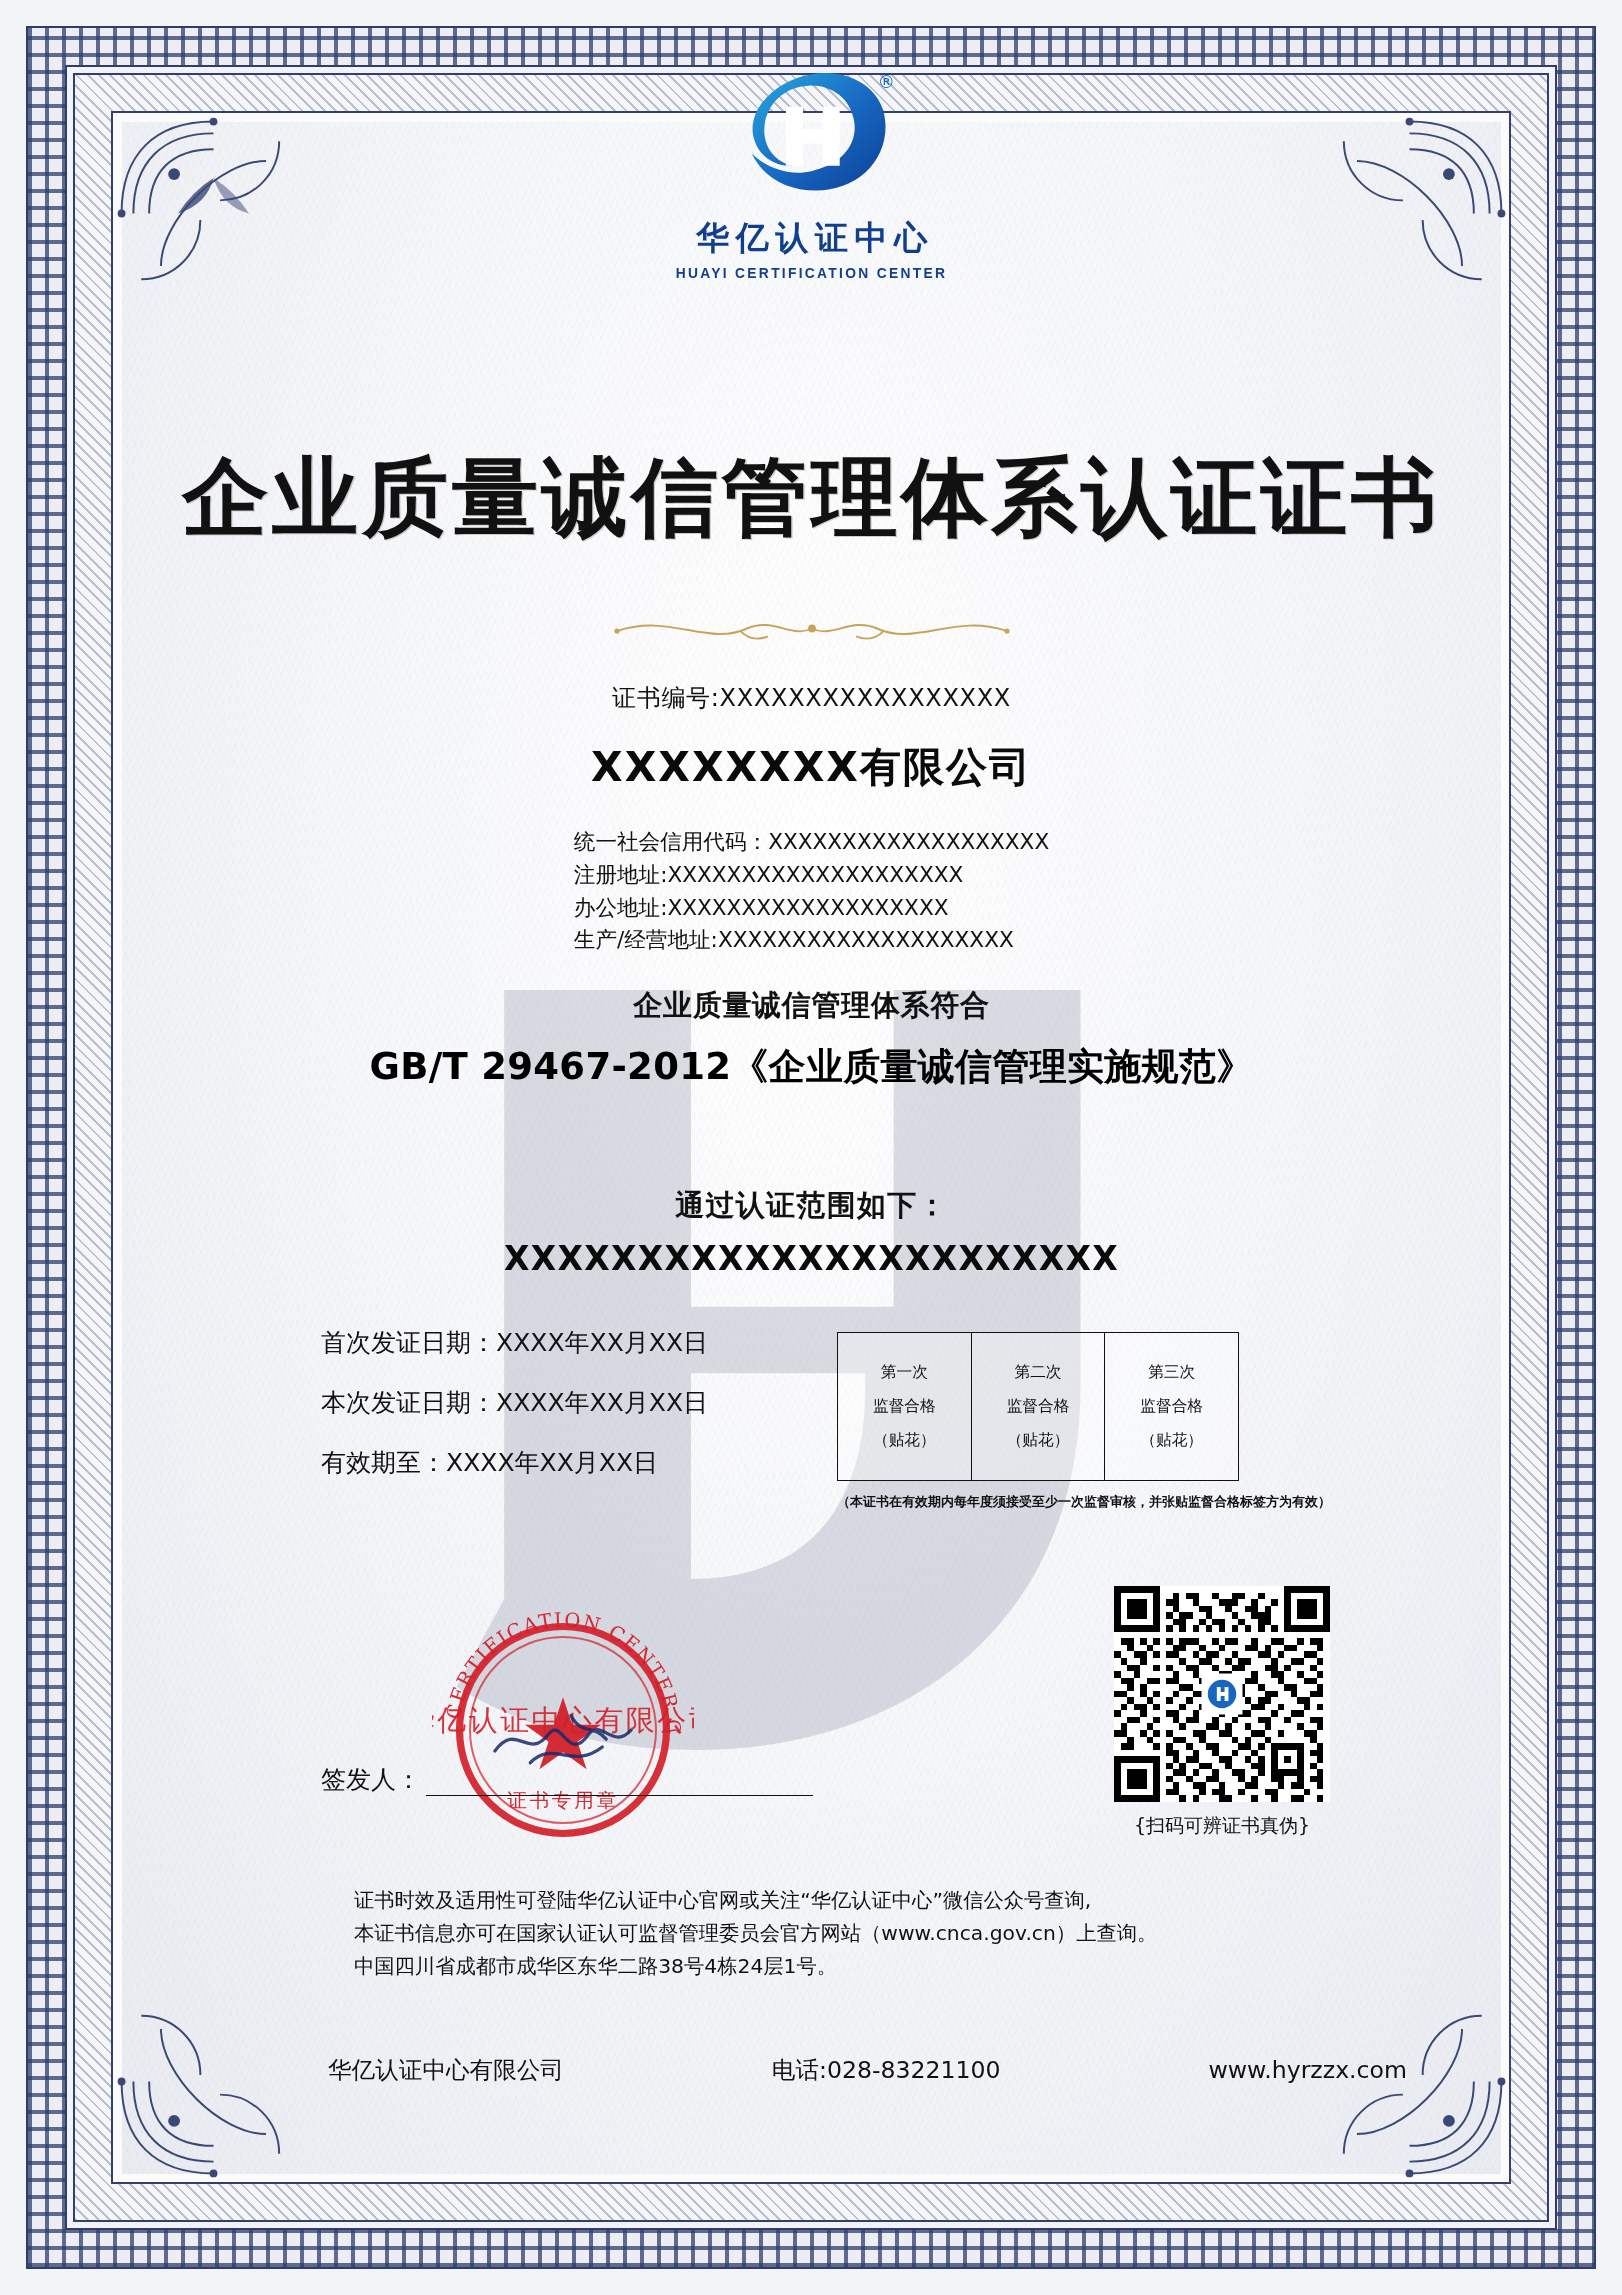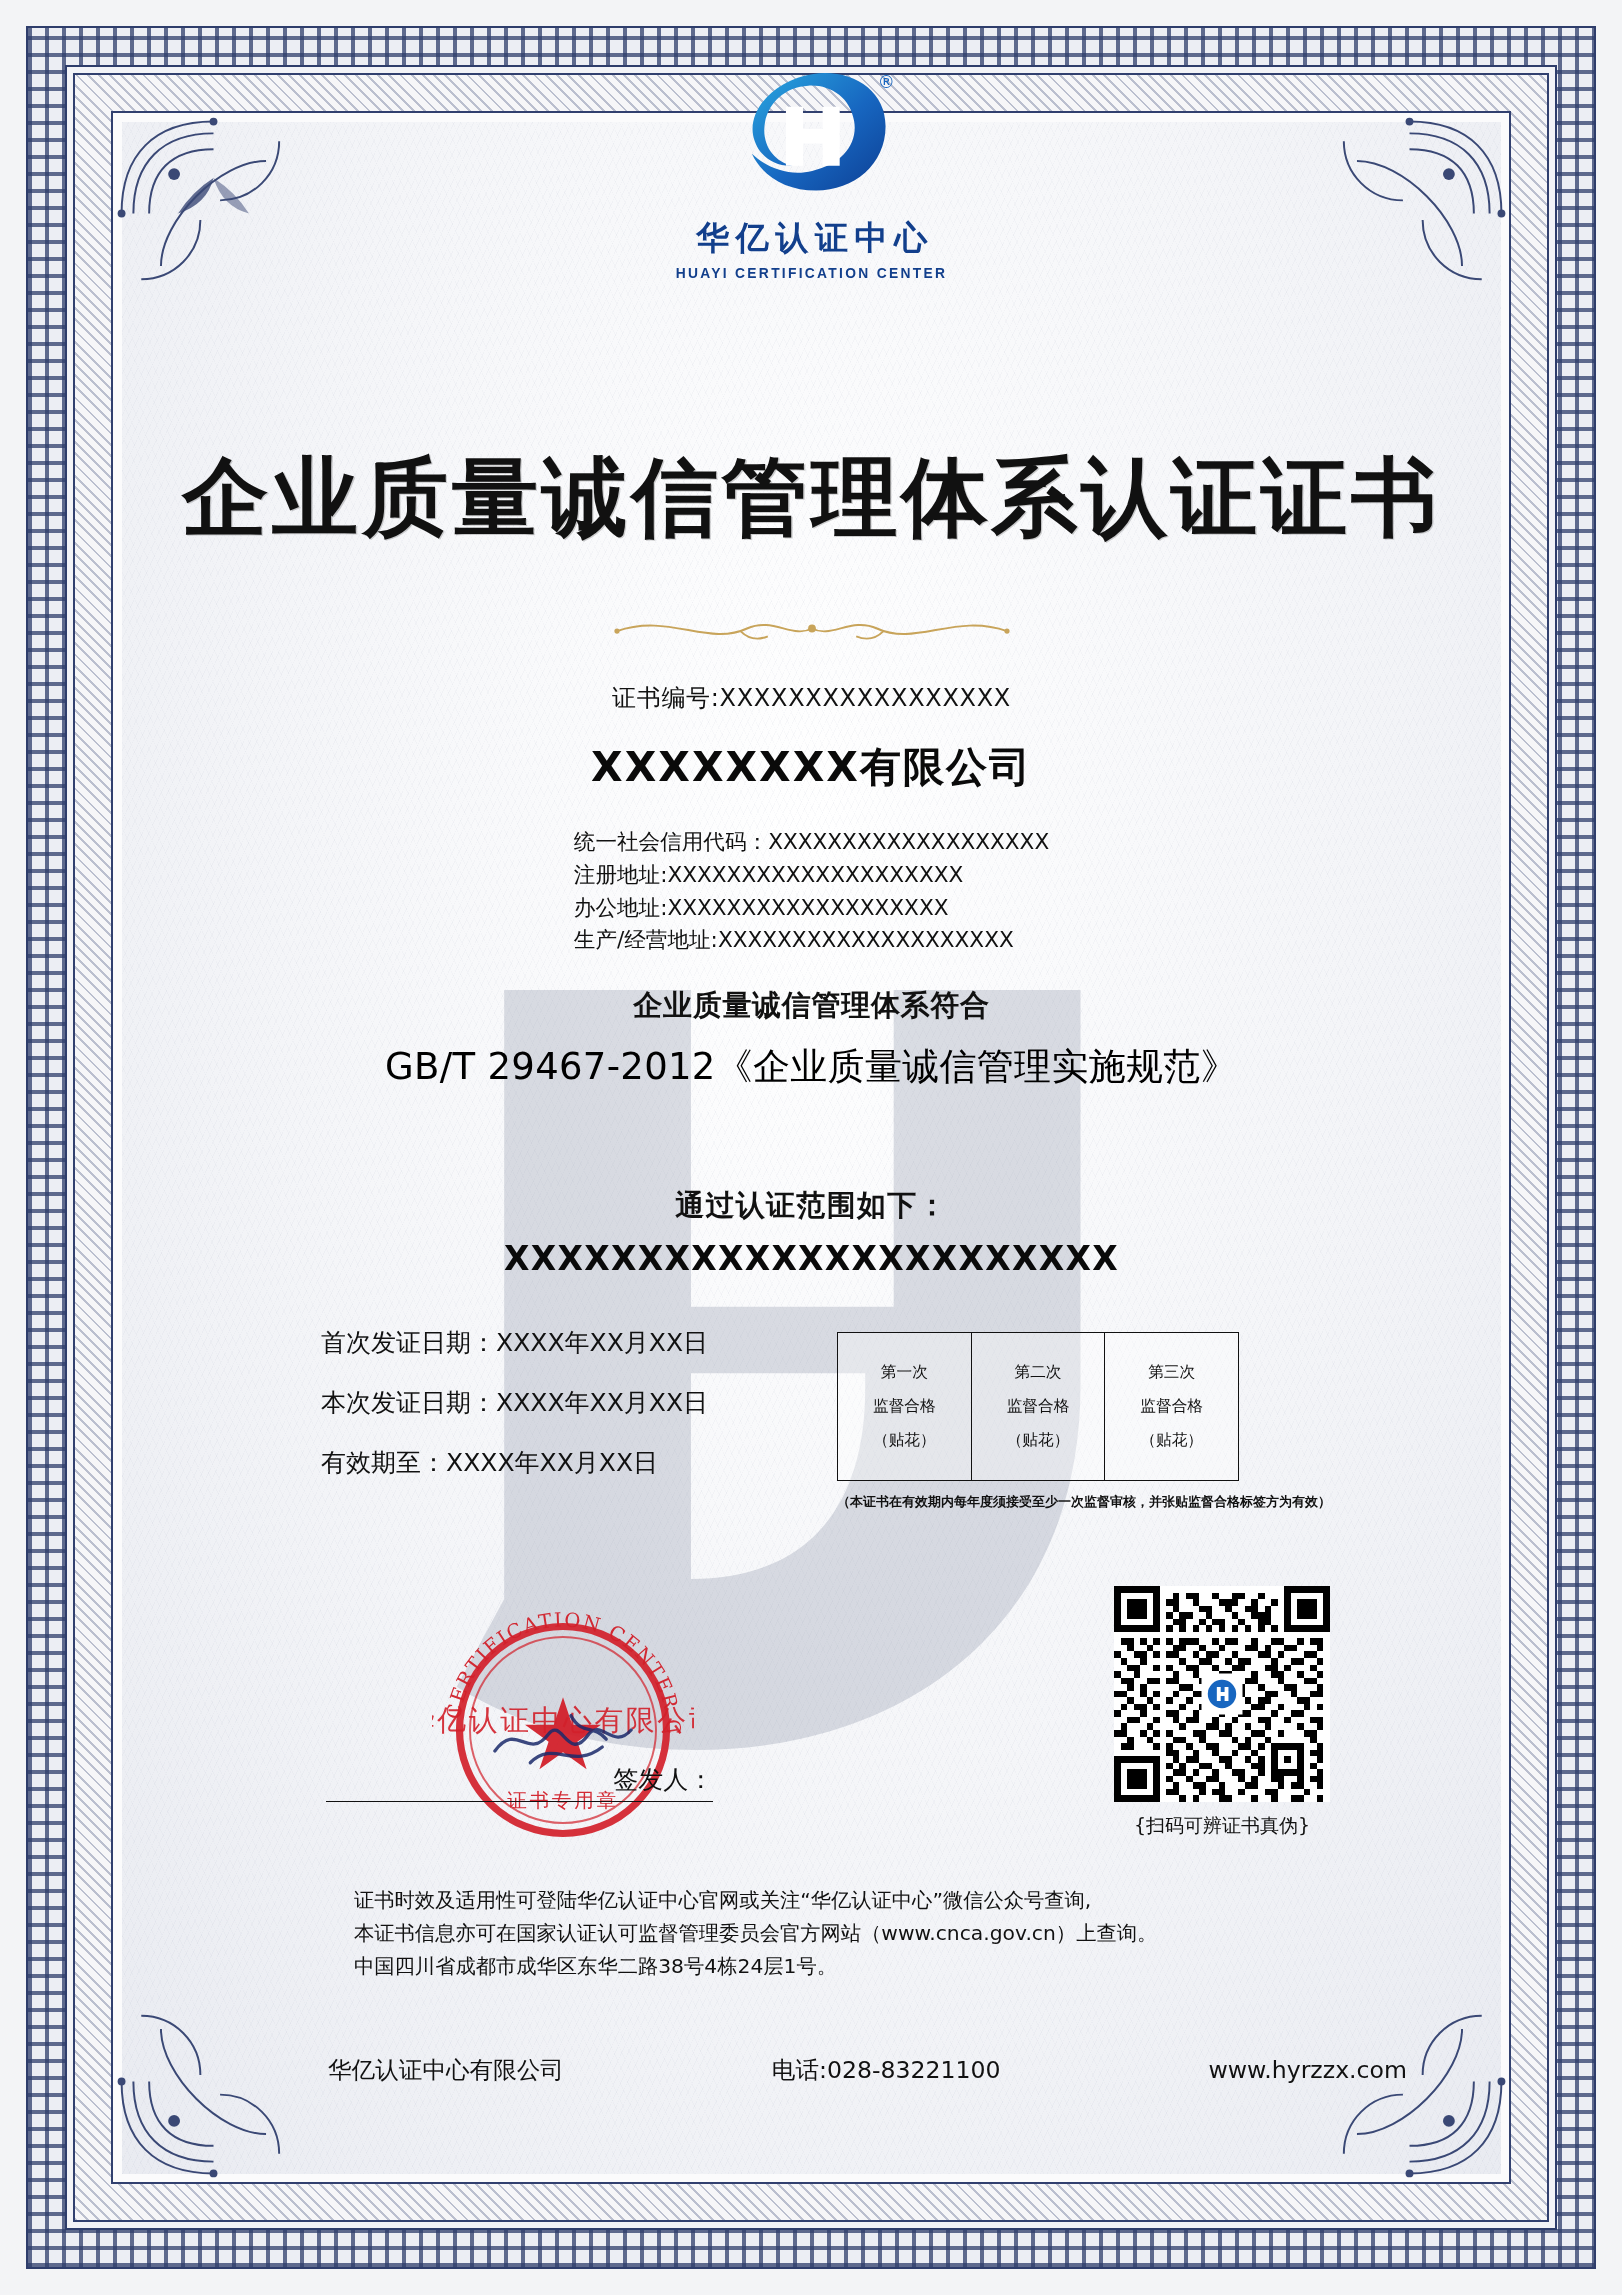--- a/index.html
+++ b/index.html
@@ -212,21 +212,21 @@
     font-weight: bold;
     letter-spacing: 0.7px;
     color: #111;
     font-family: "DejaVu Sans", "Liberation Sans", sans-serif;
   }
   .std-name {
     position: absolute;
     left: 0; right: 0; top: 1042px;
     text-align: center;
     font-size: 37px;
-    font-weight: normal;
+    font-weight: bold;
     letter-spacing: 0.3px;
     color: #000;
     font-family: "DejaVu Sans", "Liberation Sans", sans-serif;
   }
 
   
   .scope-lead {
     position: absolute;
     left: 0; right: 0; top: 1186px;
     text-align: center;
@@ -296,21 +296,20 @@
     white-space: nowrap;
     font-family: "DejaVu Sans", "Liberation Sans", sans-serif;
   }
 
   
   .sign-row {
     position: absolute;
     left: 321px; top: 1763px;
     display: flex;
     align-items: flex-end;
-    flex-direction: column;
   }
   .sign-label {
     font-size: 25px;
     color: #111;
     font-family: "DejaVu Sans", "Liberation Sans", sans-serif;
   }
   .sign-line {
     width: 387px;
     border-bottom: 1.3px solid #111;
     height: 5.2px;

